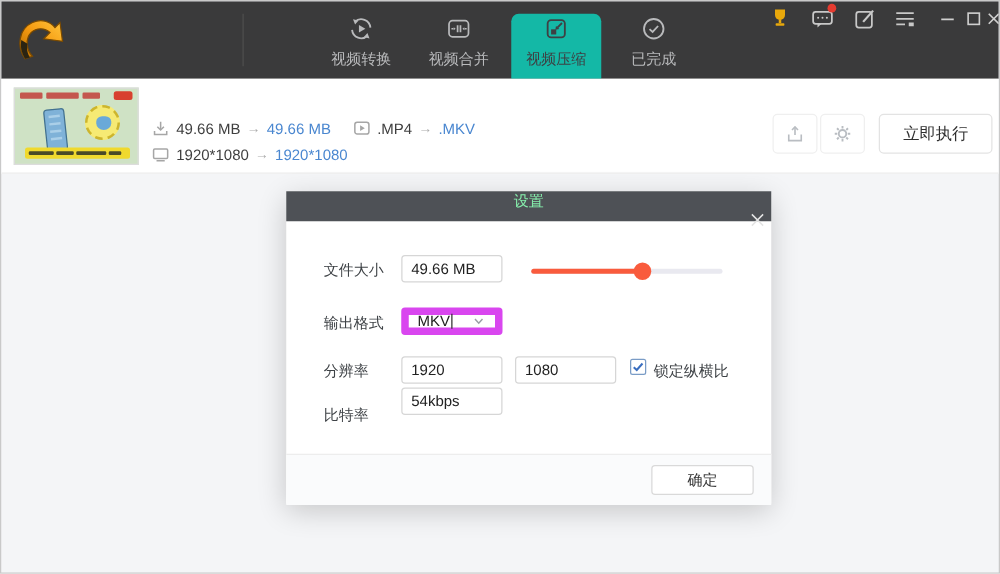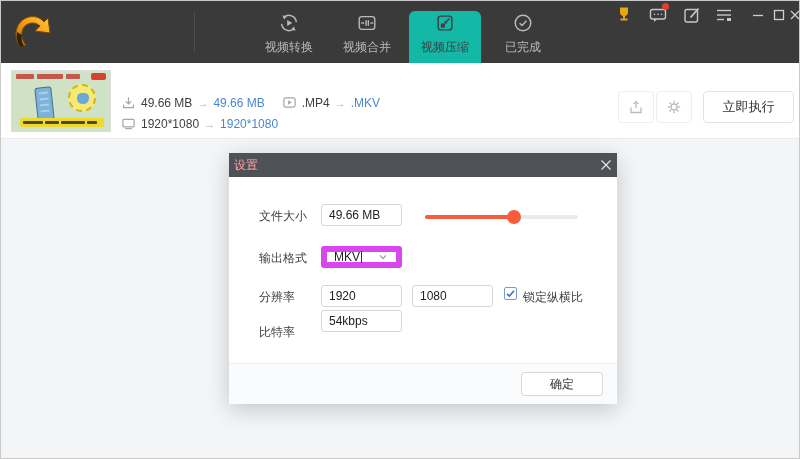--- a/index.html
+++ b/index.html
@@ -57,21 +57,21 @@
   .icon-btn svg{width:16px;height:16px;}
   .btn-save{left:617px;} .btn-gear{left:655px;}
   .execute-btn{position:absolute;left:702px;top:28px;width:91px;height:32px;background:#fff;border:1px solid #e3e3e3;
     border-radius:4px;font-size:13px;color:#303030;display:flex;align-items:center;justify-content:center;cursor:pointer;
     box-sizing:border-box;font-family:inherit;}
 
   
   .dialog{position:absolute;left:228px;top:152px;width:388px;height:250px;background:#fff;
     box-shadow:0 6px 22px rgba(0,0,0,.20);}
   .dialog-header{position:absolute;top:0;left:0;right:0;height:24px;background:#4e5156;display:flex;align-items:center;
-    padding:0 5px;color:#fca5a5;font-size:12px;box-sizing:border-box;}
+    padding:0 5px;color:#86efac;font-size:12px;box-sizing:border-box;flex-direction:column;}
   .dialog-close{margin-left:auto;color:#e4e4e4;cursor:pointer;display:flex;}
   .dialog-close svg{width:12px;height:12px;}
   .dlg-label{position:absolute;left:30px;font-size:12px;color:#3e4246;}
   .dlg-input{position:absolute;width:81px;height:22px;border:1px solid #d6d6d6;border-radius:3px;font-size:12px;
     padding:0 7px;box-sizing:border-box;color:#222;font-family:inherit;outline:none;background:#fff;}
   .dlg-select{position:absolute;left:92px;top:93px;width:81px;height:22px;border:6px solid #d946ef;border-radius:3px;
     box-sizing:border-box;display:flex;align-items:center;padding:0 7px;font-size:12px;color:#222;cursor:pointer;background:#fff;}
   .caret{width:1px;height:12px;background:#333;margin-left:1px;}
   .dlg-select .chev{margin-left:auto;color:#9aa0a6;display:flex;}
   .slider{position:absolute;left:196px;top:57px;width:153px;height:14px;cursor:pointer;}

